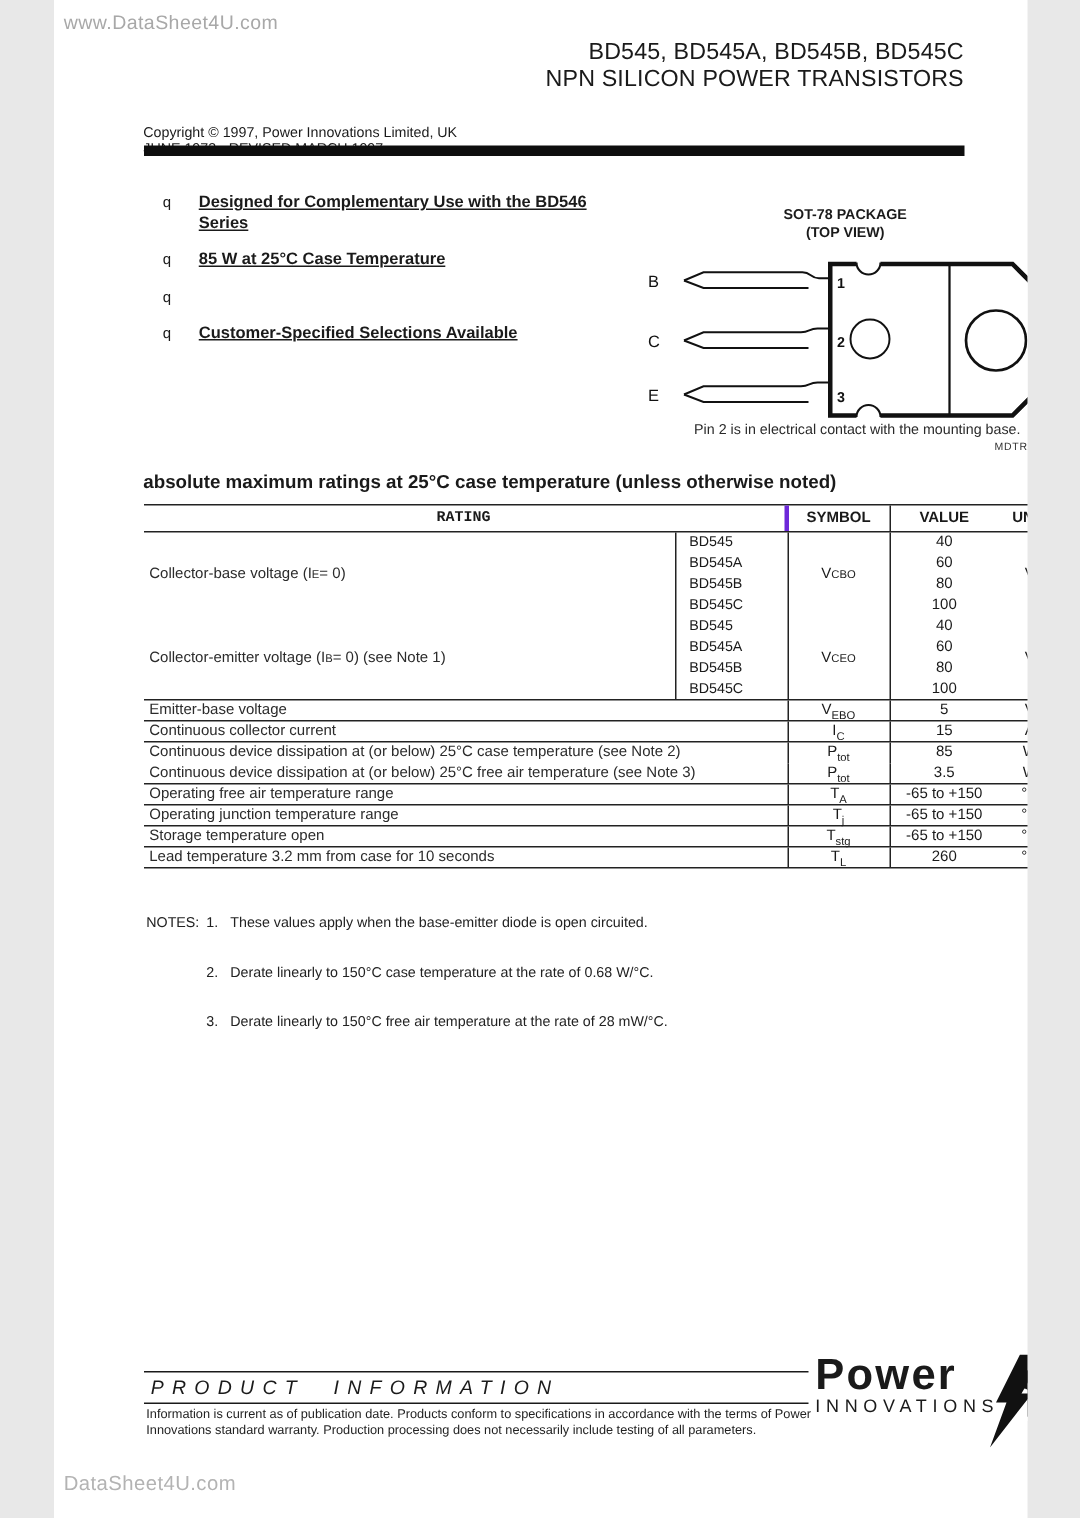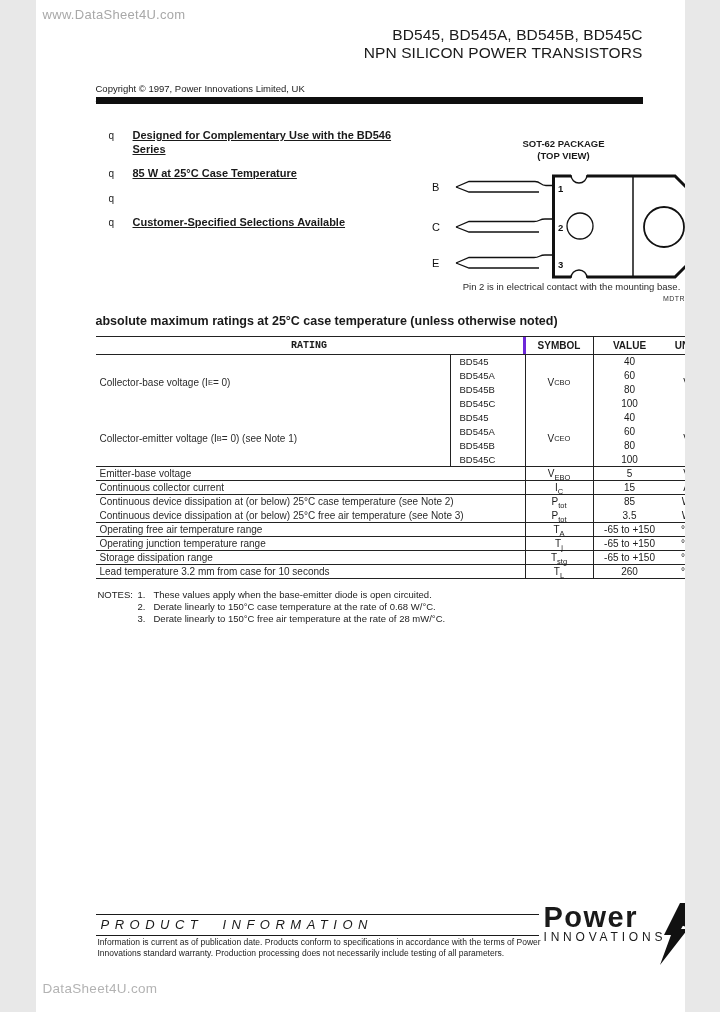--- a/index.html
+++ b/index.html
@@ -55,21 +55,21 @@
   .colE .unt { height:56px; display:flex; align-items:center; justify-content:center; }
 
   .t-row { display:flex; height:14px; line-height:13px; border-bottom:1px solid #222; }
   .t-row.no-line { border-bottom:none; }
   .rc { width:430px; border-right:1px solid #222; padding-left:4px; color:#2b2b2b; white-space:nowrap; overflow:hidden; }
   .sc { width:68px; border-right:1px solid #222; text-align:center; }
   .vc { width:72px; text-align:center; }
   .uc { width:42px; text-align:center; }
 
   .notes { position:absolute; left:62px; top:589px; font-size:9.5px; line-height:12px; color:#222; }
-  .note-row { display:flex; }
+  .note-row { display:flex;margin-top:21px; }
   .note-label { width:40px; }
   .note-num { width:16px; }
   .note-indent { width:40px; }
 
   .pi-head { position:absolute; left:60px; top:914px; width:443px;
     border-top:1px solid #1a1a1a; border-bottom:1px solid #1a1a1a;
     font-style:italic; font-size:13px; letter-spacing:5.5px; word-spacing:10px;
     padding:2px 0 3px 5px; }
   .pi-text { position:absolute; left:62px; top:937px; width:452px; font-size:8.5px; line-height:10.5px; color:#222; }
 
@@ -109,21 +109,21 @@
     <div class="feature">
       <span class="bullet">q</span>
     </div>
     <div class="feature">
       <span class="bullet">q</span>
       <span class="ftext">Customer-Specified Selections Available</span>
     </div>
   </div>
 
   <div class="pkg">
-    <div class="pkg-title">SOT-62 PACKAGE</div>
+    <div class="pkg-title">SOT-78 PACKAGE</div>
     <div class="pkg-title">(TOP VIEW)</div>
     <svg width="292" height="118" viewBox="0 0 292 118">
 
       <g stroke="#111" stroke-width="1.3" fill="none">
         <path d="M30,19 L43,13.5 H109 C115,13.5 114,17.5 120,17.5 H128"></path>
         <path d="M30,19 L43,24 H113"></path>
       </g>
       <g stroke="#111" stroke-width="1.3" fill="none">
         <path d="M30,59 L43,53.5 H108 C114,53.5 113,51 119,51 H128"></path>
         <path d="M30,59 L43,64 H113"></path>
@@ -245,21 +245,21 @@
       <div class="vc">-65 to +150</div>
       <div class="uc">°C</div>
     </div>
     <div class="t-row">
       <div class="rc">Operating junction temperature range</div>
       <div class="sc"><span>T</span><sub>j</sub></div>
       <div class="vc">-65 to +150</div>
       <div class="uc">°C</div>
     </div>
     <div class="t-row">
-      <div class="rc">Storage dissipation range</div>
+      <div class="rc">Storage temperature open</div>
       <div class="sc"><span>T</span><sub>stg</sub></div>
       <div class="vc">-65 to +150</div>
       <div class="uc">°C</div>
     </div>
     <div class="t-row">
       <div class="rc">Lead temperature 3.2 mm from case for 10 seconds</div>
       <div class="sc"><span>T</span><sub>L</sub></div>
       <div class="vc">260</div>
       <div class="uc">°C</div>
     </div>

